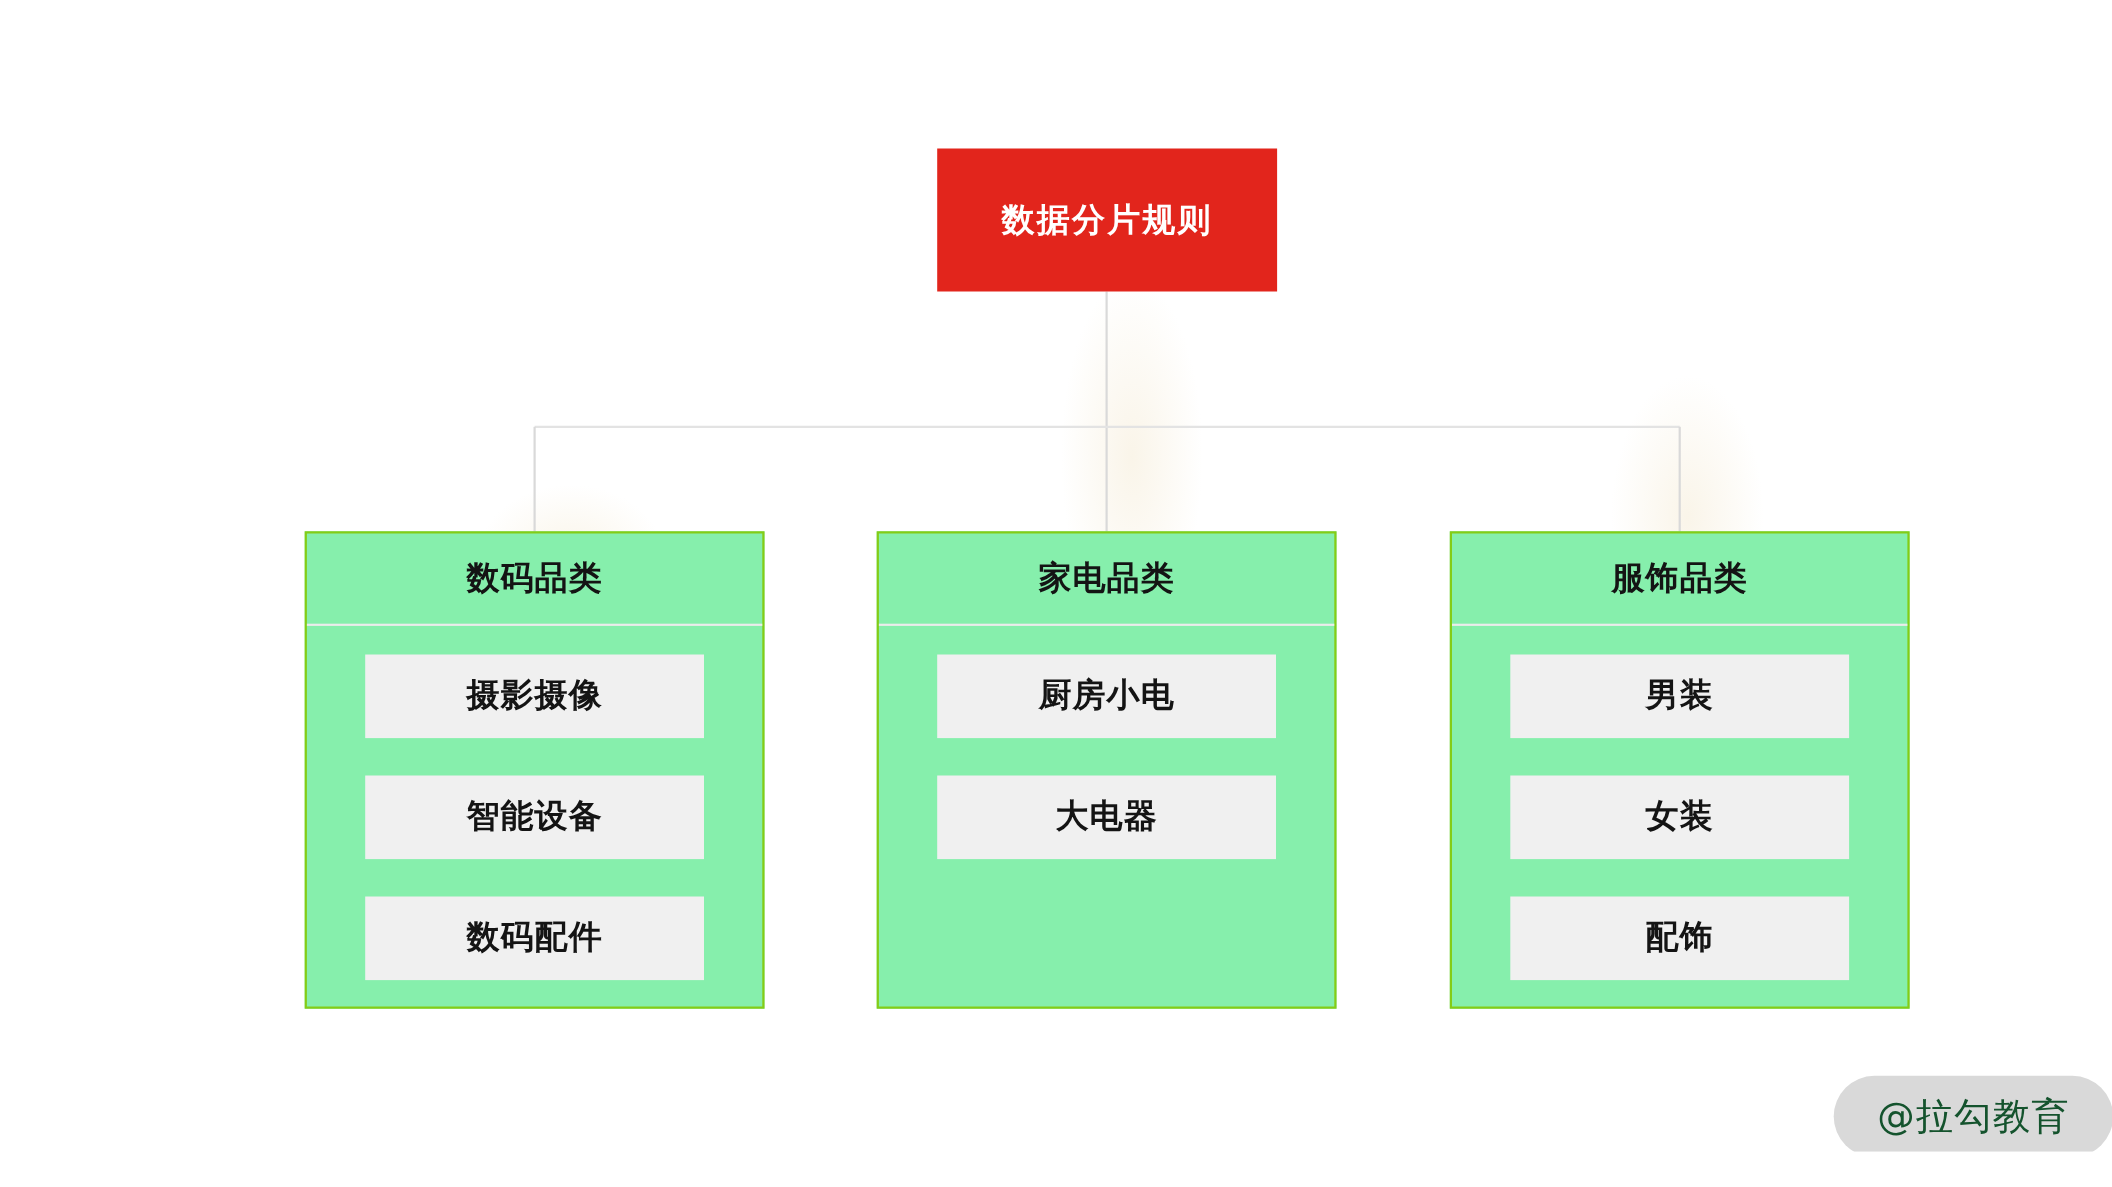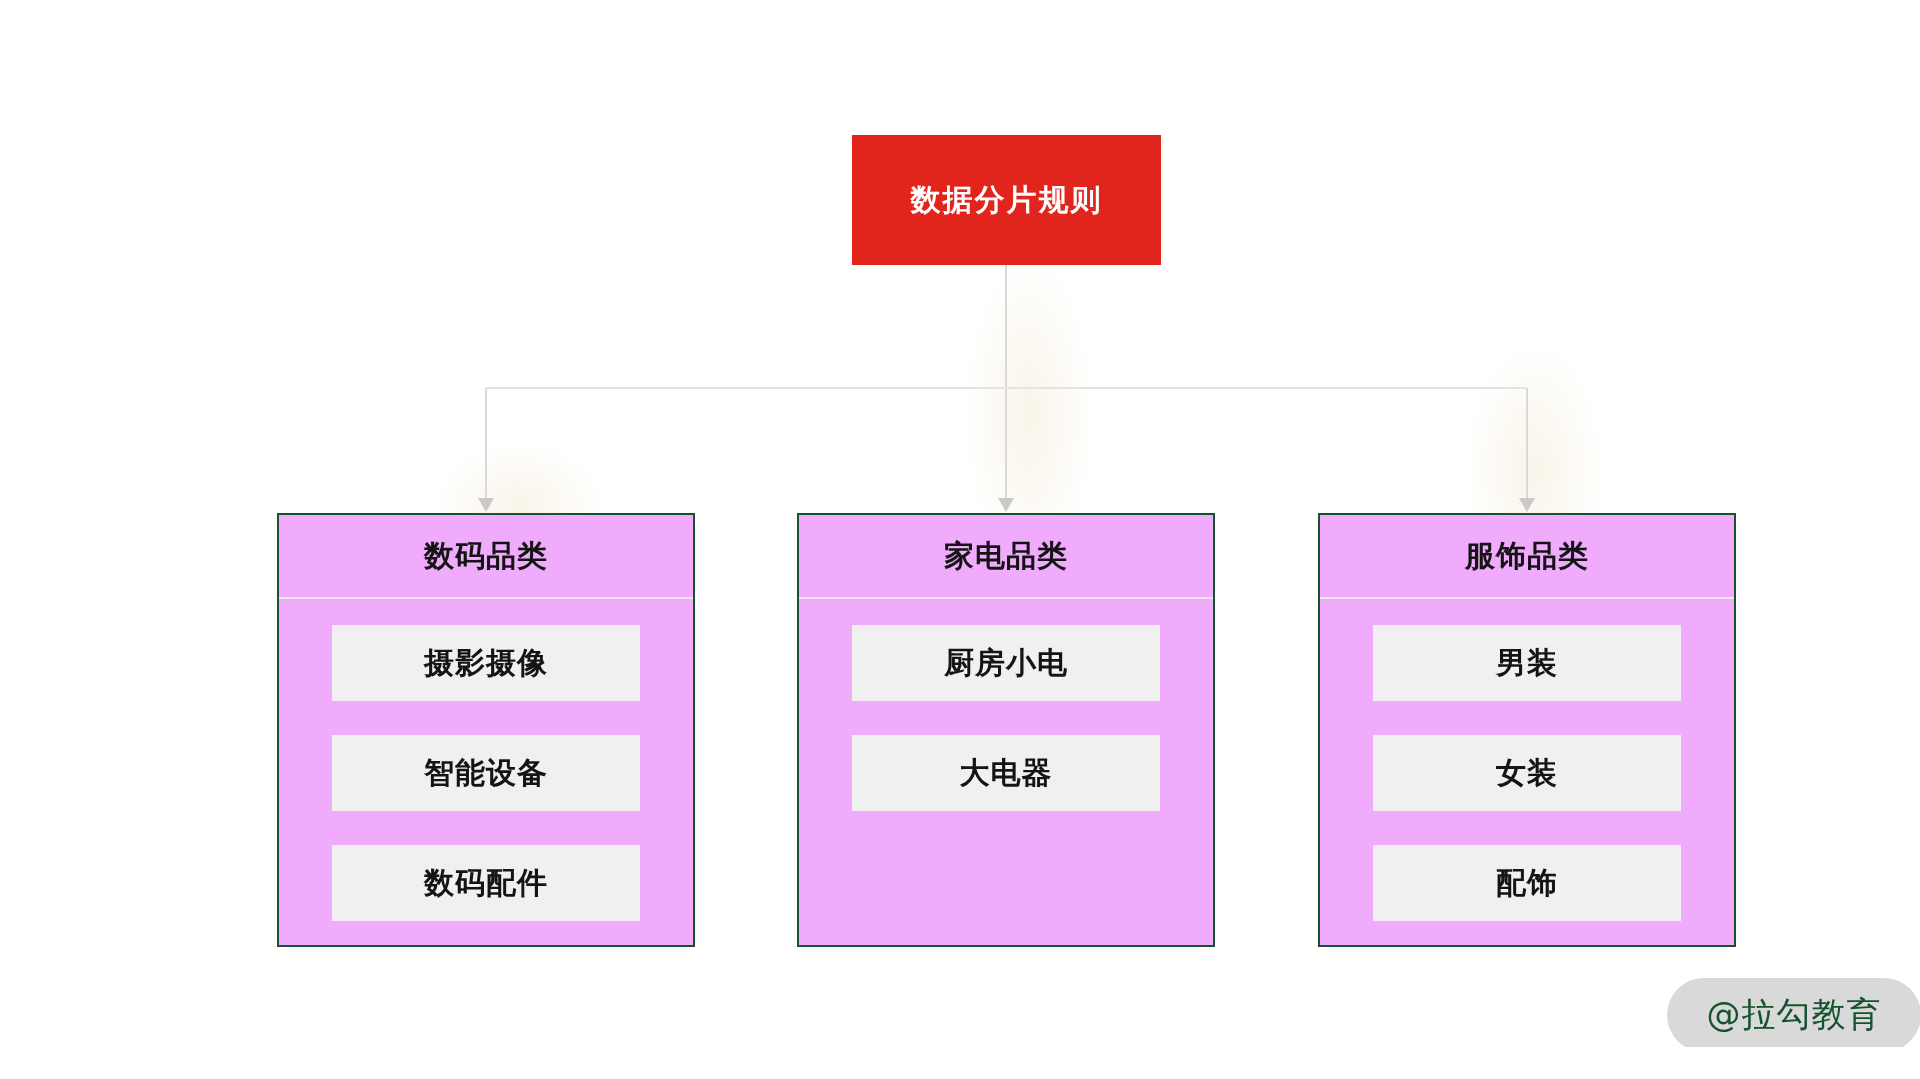--- a/index.html
+++ b/index.html
@@ -40,26 +40,26 @@
     font-weight: 700;
     letter-spacing: 2px;
   }
   .connectors {
     position: absolute;
     left: 0;
     top: 0;
   }
   .cat-box {
     position: absolute;
-    top: 513px;
+    top: 483px;
     width: 418px;
     height: 434px;
     box-sizing: border-box;
-    background: #f0abfc;
-    border: 2px solid #14532d;
+    background: #86efac;
+    border: 2px solid #84cc16;
   }
   .cat-box.c0 { left: 233px; }
   .cat-box.c1 { left: 753px; }
   .cat-box.c2 { left: 1274px; }
   .cat-header {
     height: 82px;
     line-height: 82px;
     text-align: center;
     font-size: 30px;
     font-weight: 700;

